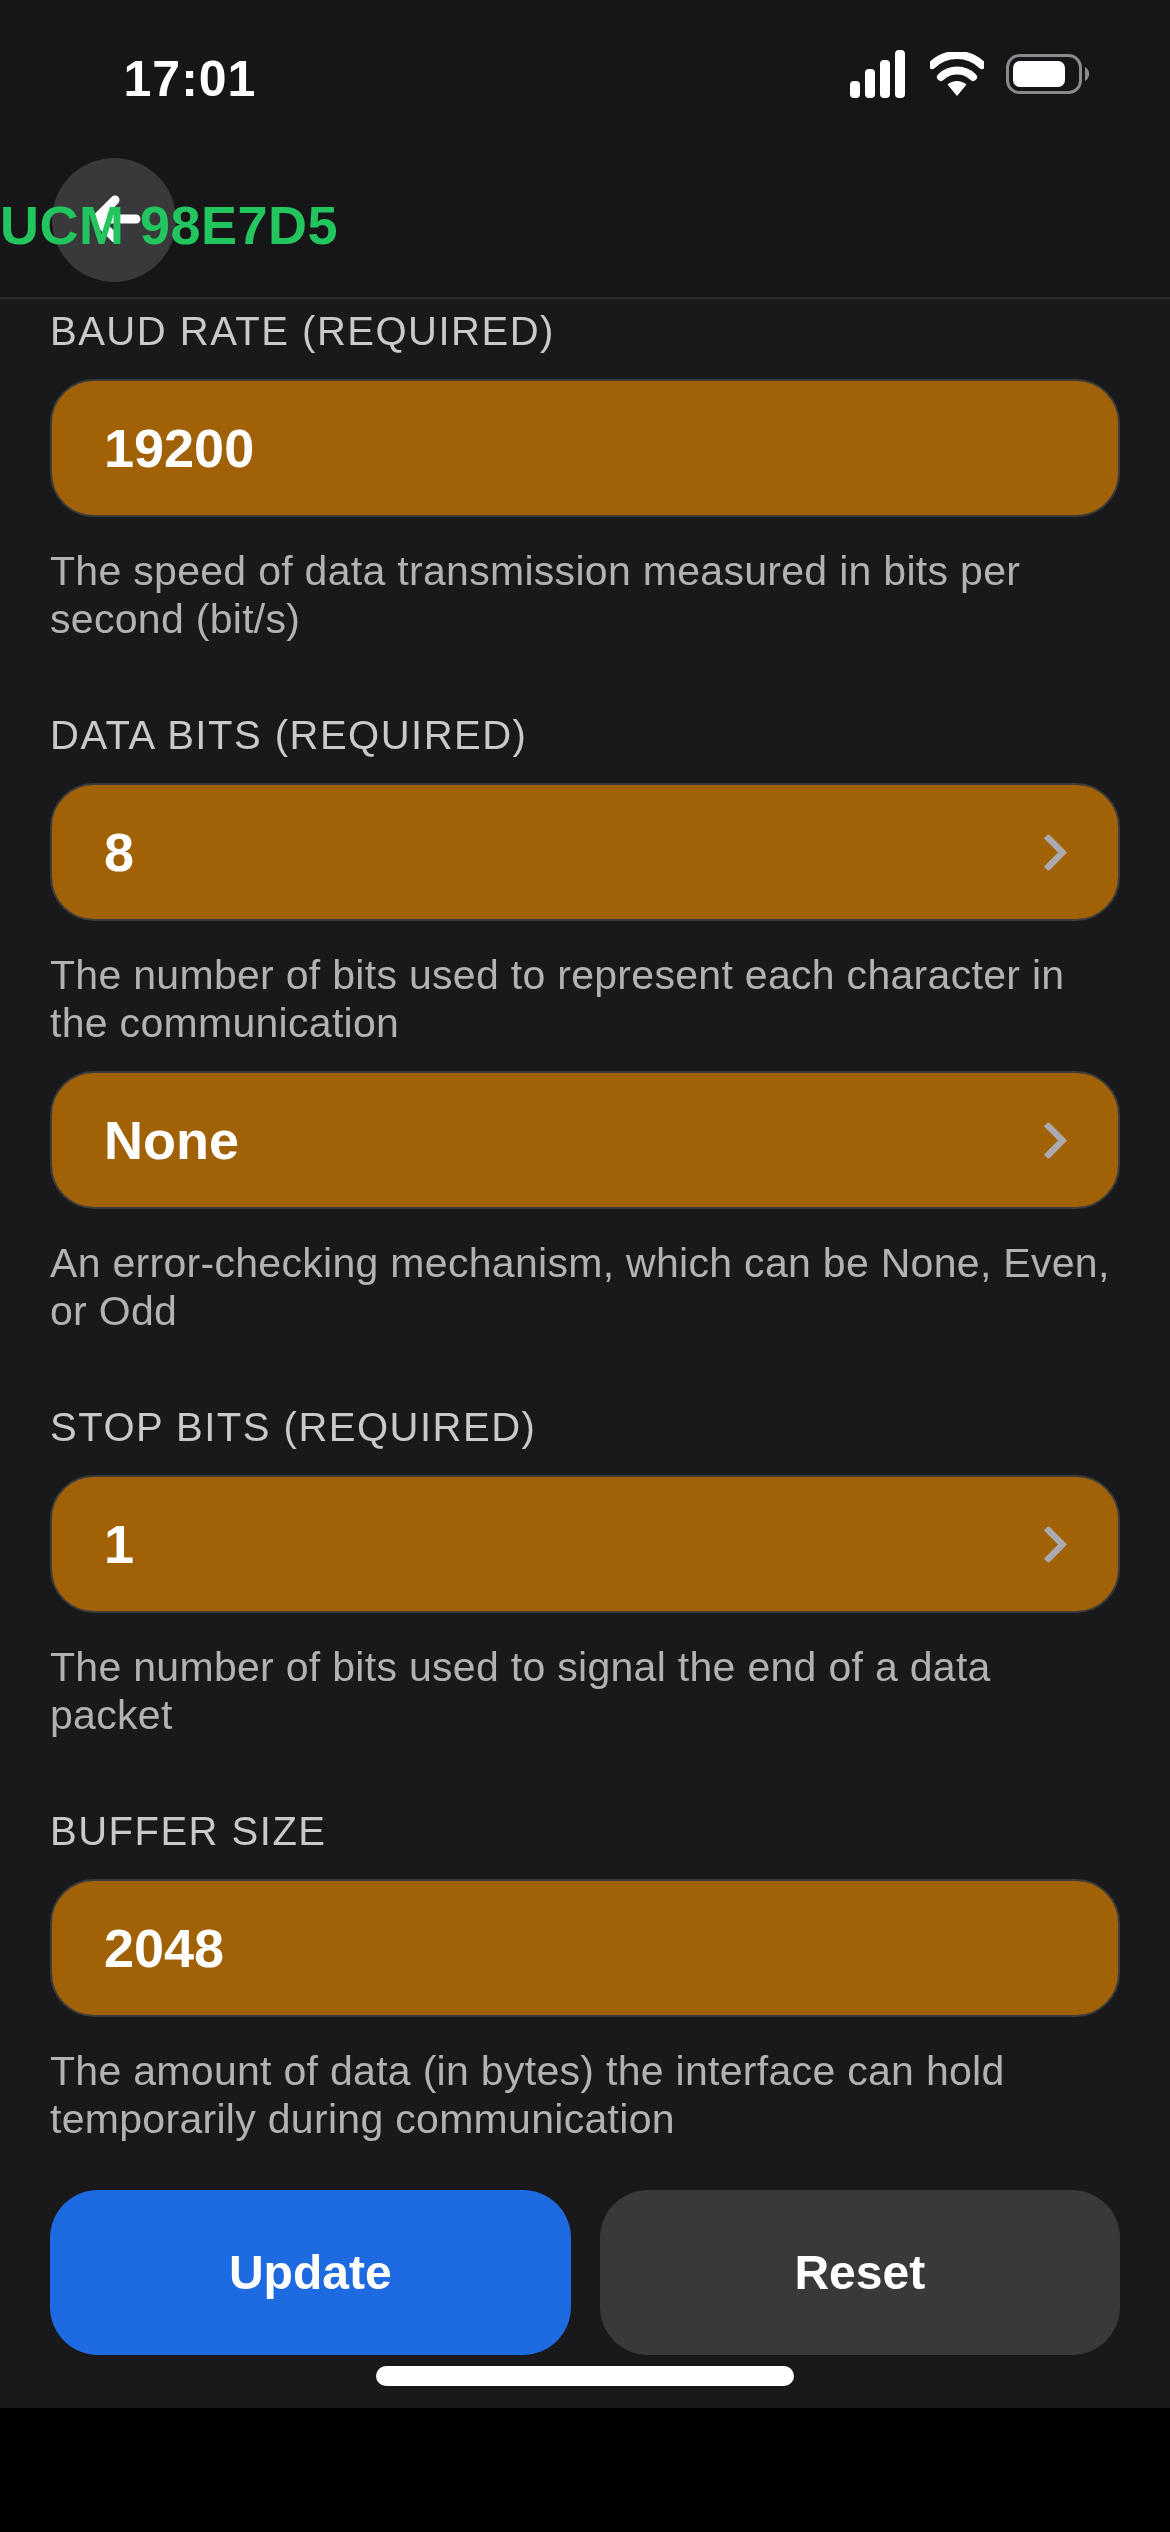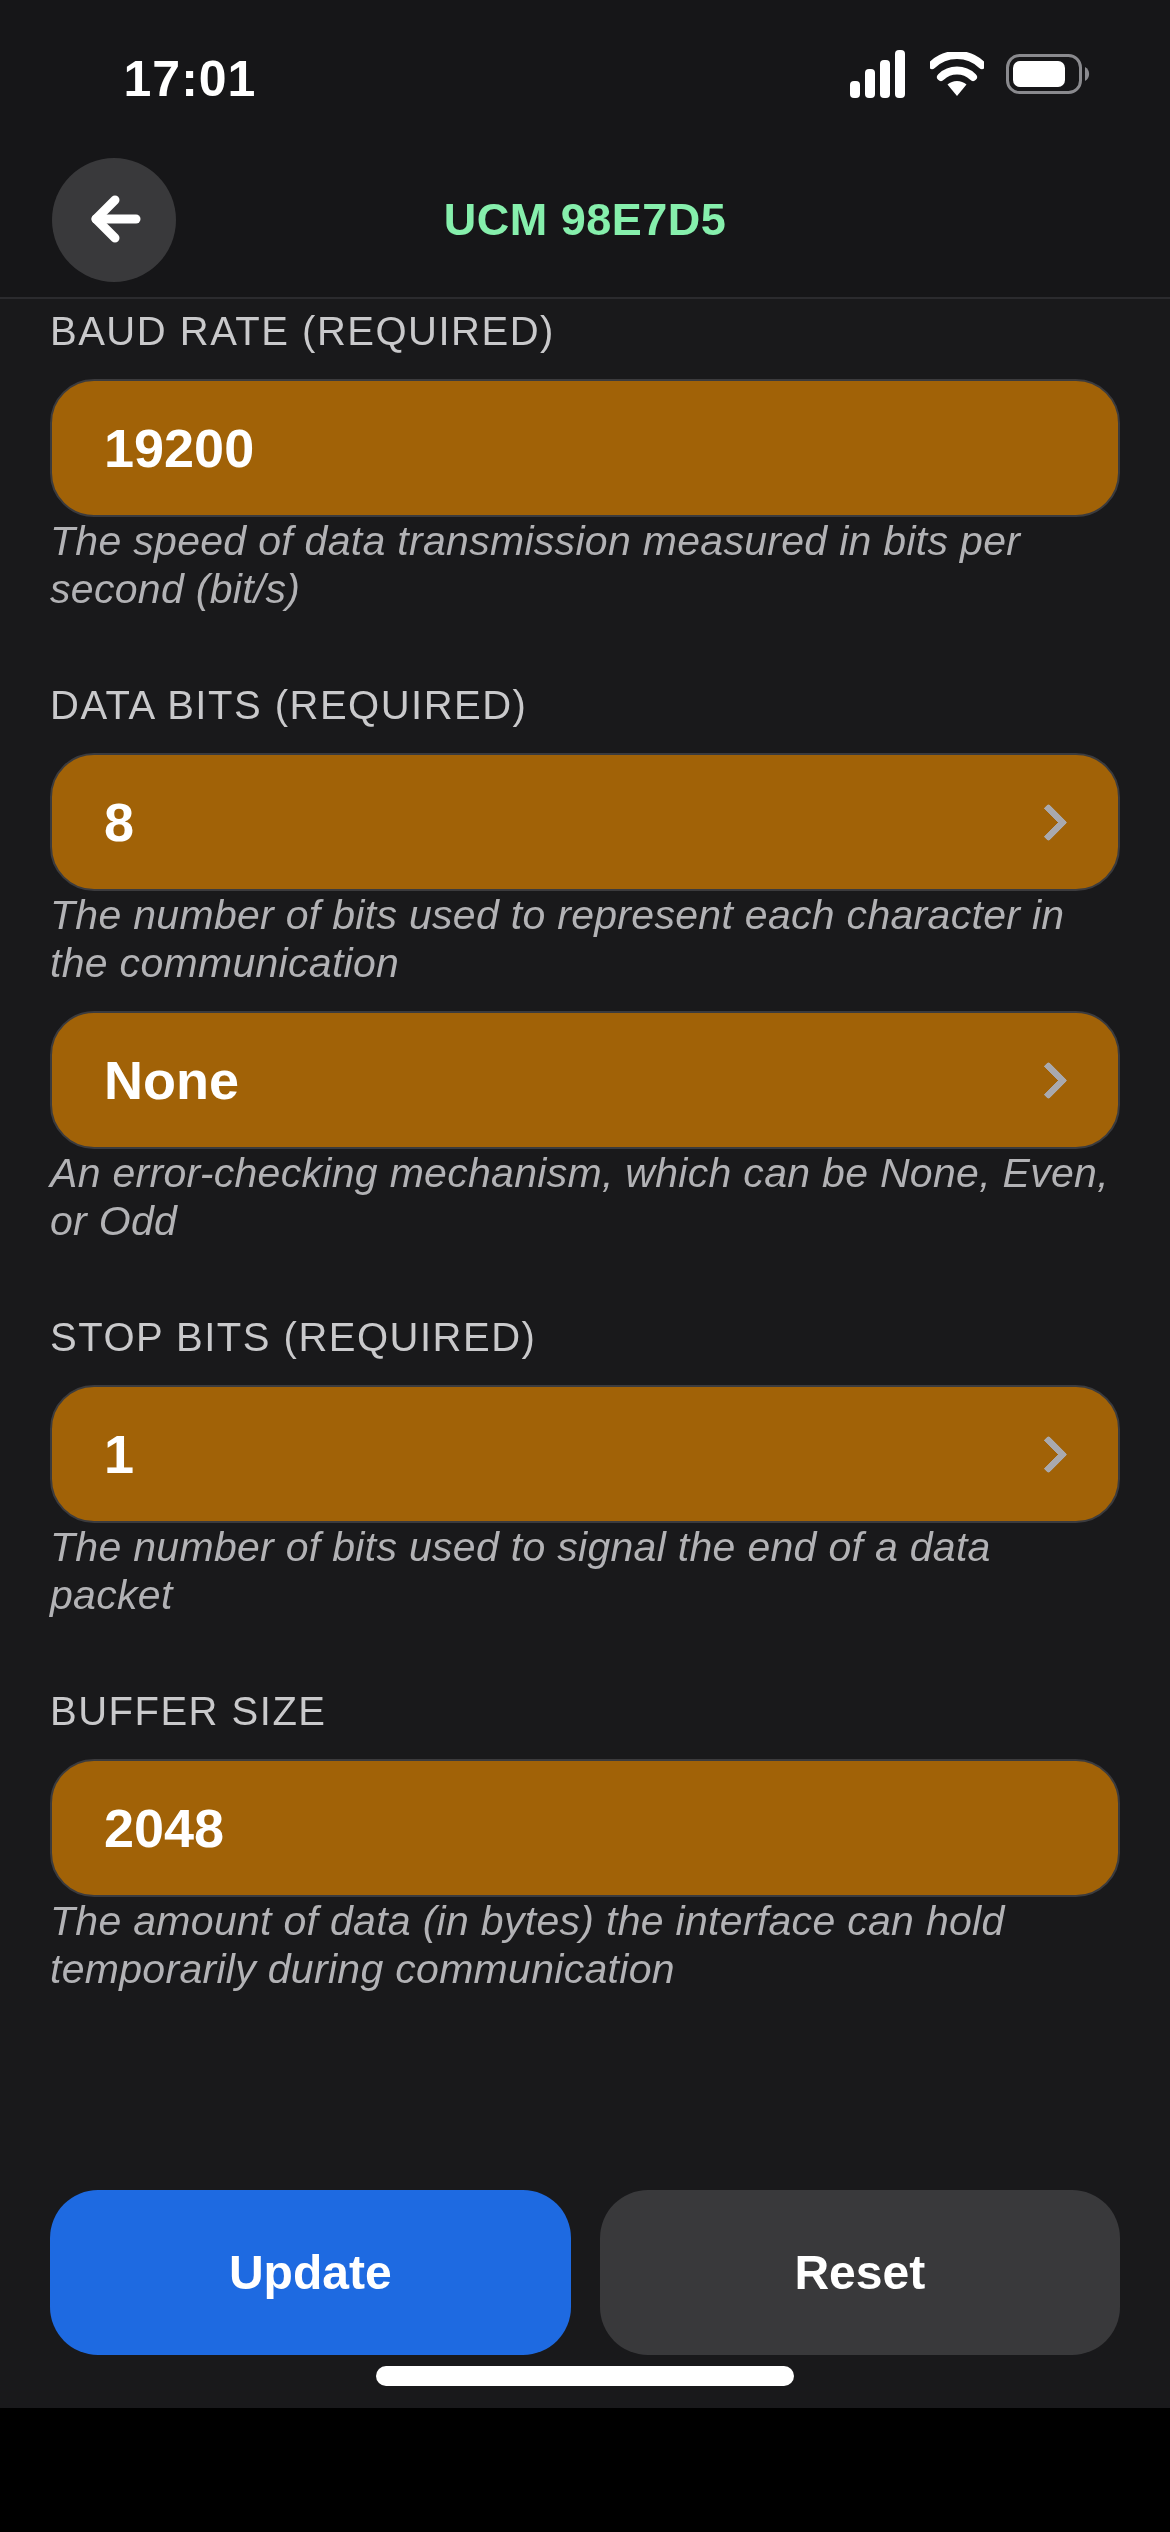--- a/index.html
+++ b/index.html
@@ -20,22 +20,22 @@
   }
   .status-icons { position:absolute; right:78px; top:48px; height:56px; display:flex; align-items:center; gap:22px; }
   
   .header { position:absolute; top:130px; left:0; right:0; height:169px; background:#161618; }
   .back-btn {
     position:absolute; left:52px; top:28px; width:124px; height:124px;
     border-radius:50%; background:#39393b; border:none; cursor:pointer;
     display:flex; align-items:center; justify-content:center;
   }
   .page-title {
-    position:absolute; left:0; right:0; top:64px; text-align:center;
-    font-size:45px; font-weight:700; letter-spacing:0.5px; color:#86efac;
+    position:absolute; left:0; right:0; top:64px; 
+    font-size:54px; font-weight:700; letter-spacing:0.5px; color:#22c55e;
   }
   .header-divider { position:absolute; top:297px; left:0; right:0; height:2px; background:#2b2b2e; }
   
   .content { position:absolute; top:299px; left:0; right:0; bottom:0; padding:0 50px; overflow:hidden; }
   .section:first-child .field-label { margin-top:8px; }
   .field-label {
     margin-top:68px;
     font-size:40px; line-height:48px; font-weight:400;
     color:#c9c9cb; letter-spacing:1.5px;
   }
@@ -51,24 +51,24 @@
   }
   .field-value { font-size:54px; font-weight:600; color:#ffffff; flex:1; }
   .chevron {
     width:27px; height:27px;
     border-top:7px solid #a9a9ae; border-right:7px solid #a9a9ae;
     border-radius:3px;
     transform:rotate(45deg);
     flex:0 0 auto;
   }
   .field-helper {
+    margin-top:30px;
     font-size:41px; line-height:48px; font-weight:400;
     color:#b2b2b5; letter-spacing:0.3px;
     white-space:pre-line;
-    font-style:italic;
   }
   
   .bottom-bar { position:absolute; left:0; right:0; top:2190px; bottom:0; background:#19191b; }
   .bar-buttons { display:flex; gap:29px; padding:0 50px; }
   .btn {
     flex:1; height:165px; border:none; border-radius:48px;
     font-family:"Liberation Sans", sans-serif;
     font-size:48px; font-weight:600; color:#fff; cursor:pointer;
   }
   .btn-reset { background:#39393b; }

